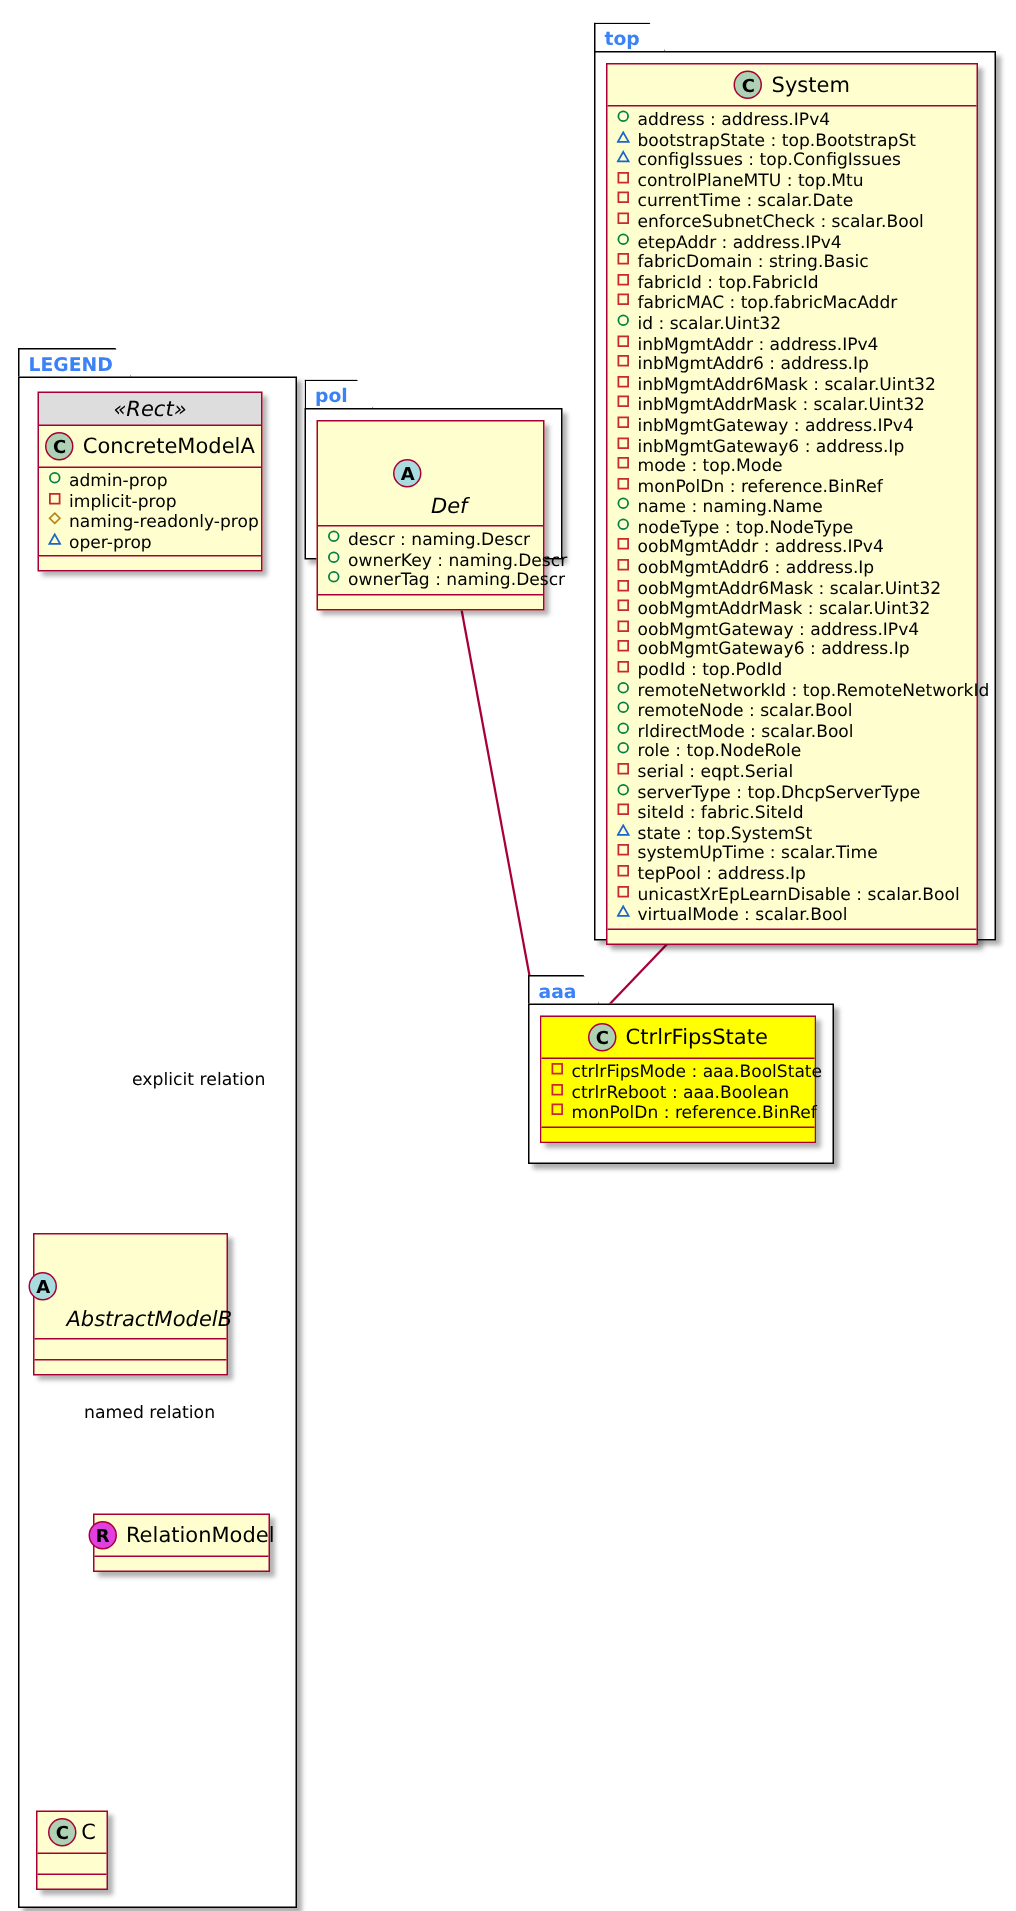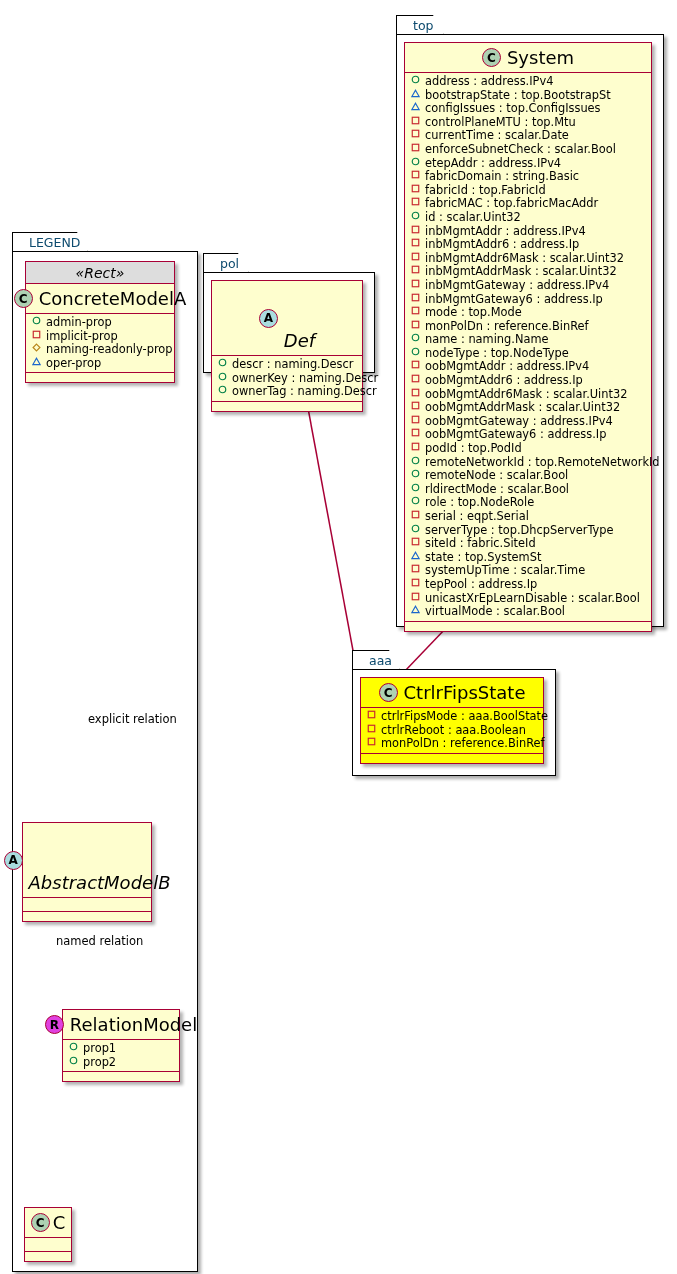--- a/index.html
+++ b/index.html
@@ -9,22 +9,22 @@
   }
   #canvas{position:absolute;inset:0;}
   svg.edges{position:absolute;left:0;top:0;width:677px;height:1274px;pointer-events:none;}
 
   
   .pkg{position:absolute;}
   .pkg .tab{
     position:absolute;top:0;left:0;height:20px;
     background:#ffffff;border:1.5px solid #000000;border-bottom:none;
     box-sizing:border-box;display:flex;align-items:center;
-    padding:0 14px 0 16px;
-    font-size:12.5px;font-weight:normal;color:#0c4a6e;
+    padding:0 14px 0 6px;
+    font-size:12.5px;font-weight:bold;color:#3b82f6;
     clip-path:polygon(0 0, calc(100% - 11px) 0, 100% 100%, 0 100%);
   }
   .pkg .body{
     position:absolute;left:0;background:#ffffff;
     border:1.5px solid #000000;box-sizing:border-box;
     box-shadow:3px 3px 3px rgba(0,0,0,.32);
   }
 
   
   .legend-body{background:#DDDDDD;}
@@ -42,21 +42,21 @@
   }
   .cls .attrs{
     border-bottom:1.5px solid #A80036;padding:2px 0 2px 0;
   }
   .cls .foot{height:9px;}
   .attr{
     display:flex;align-items:flex-start;gap:5px;
     padding:0 6px;height:13.6px;
     font-size:11.4px;color:#000;white-space:nowrap;line-height:13.6px;
   }
-  .cname{font-size:18px;}
+  .cname{font-size:14px;}
   .italic{font-style:italic;margin-top:45px;}
   .stereo{
     text-align:center;font-style:italic;font-size:14px;
     padding:3px 0 2px;color:#000;
   }
 
   
   .cls.hi, .cls.hi .hdr{background:#FFFF00;}
   .cls.hi .attrs{background:#FFFF00;}
   .cls.hi .foot{background:#FFFF00;}
@@ -162,34 +162,20 @@
       </div>
       <div class="attrs" style="height:9px;"></div>
       <div class="foot"></div>
     </div>
 
     <div class="cls" style="left:50px;top:777px;width:118px;">
       <div class="hdr left">
         <span class="badge r">R</span>
         <span class="cname">RelationModel</span>
       </div>
-      <div class="attrs">
-        <div class="attr">
-          <svg class="mk" viewBox="0 0 10 10">
-              <circle cx="5" cy="5" r="3.6" fill="none" stroke="#038048" stroke-width="1.3"></circle>
-            </svg>
-          <span>prop1</span>
-        </div>
-        <div class="attr">
-          <svg class="mk" viewBox="0 0 10 10">
-              <circle cx="5" cy="5" r="3.6" fill="none" stroke="#038048" stroke-width="1.3"></circle>
-            </svg>
-          <span>prop2</span>
-        </div>
-      </div>
       <div class="foot"></div>
     </div>
 
     <div class="cls" style="left:12px;top:975px;width:48px;">
       <div class="hdr left" style="gap:3px;padding:4px 5px;">
         <span class="badge c">C</span>
         <span class="cname">C</span>
       </div>
       <div class="attrs" style="height:9px;"></div>
       <div class="foot"></div>

